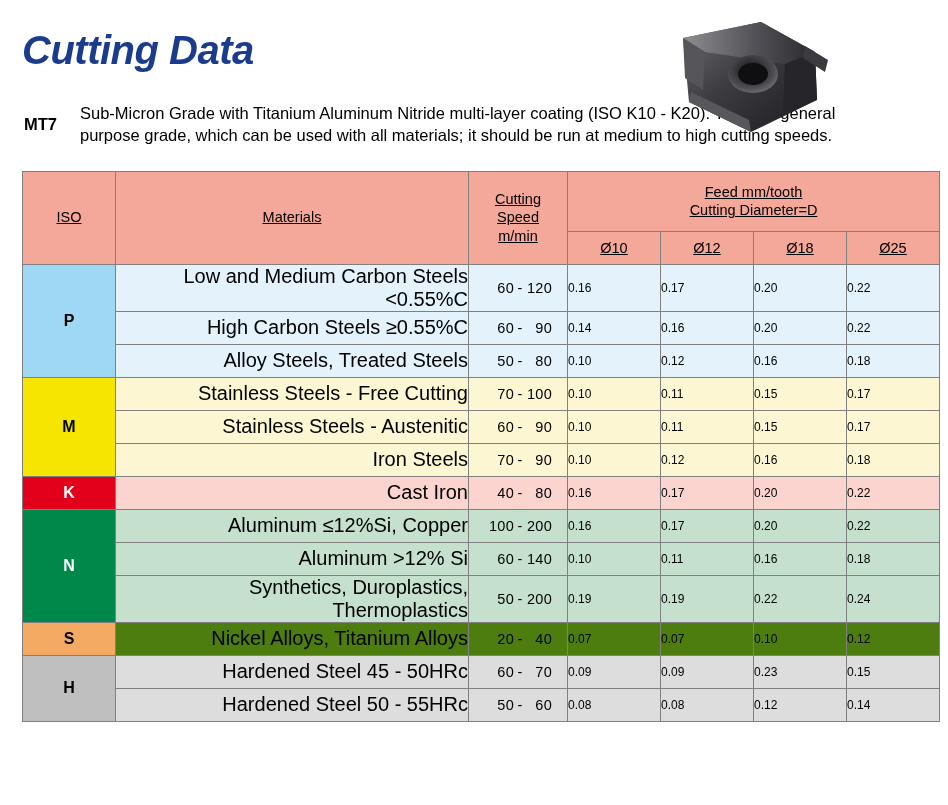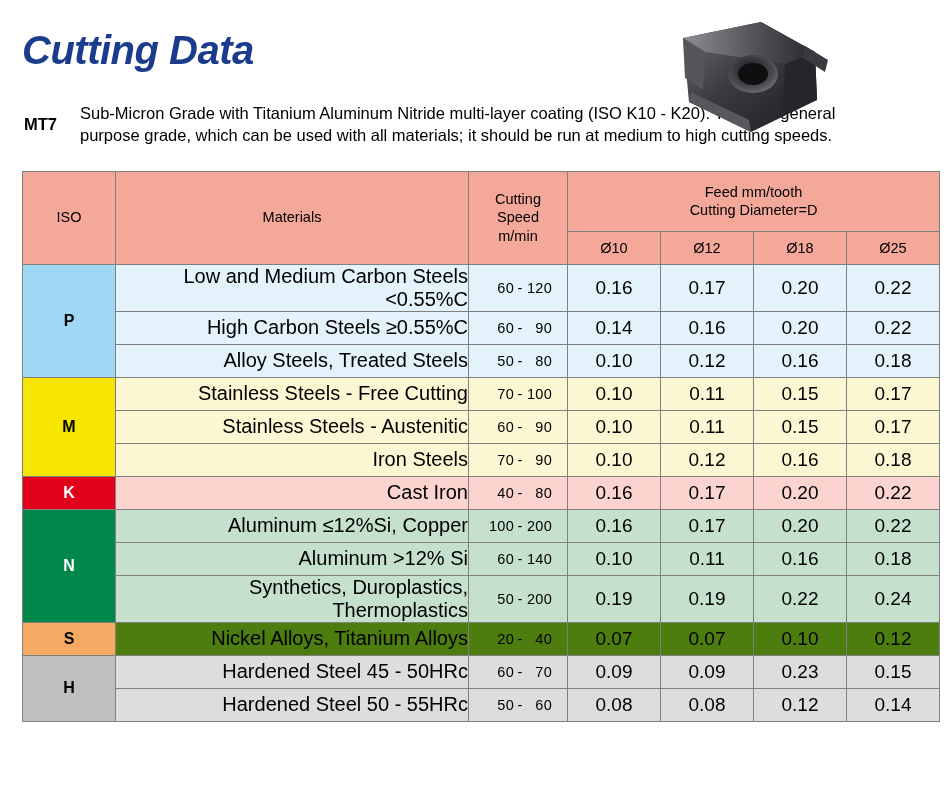--- a/index.html
+++ b/index.html
@@ -88,20 +88,21 @@
     padding: 0;
   }
 
   
   .hdr {
     background: #f4a89a;
     text-align: center;
     font-weight: normal;
     font-size: 14.5px;
     height: 28px;
+    text-decoration: underline;
   }
   .hdr-iso { width: 92px; }
   .hdr-mat { width: 352px; }
   .hdr-speed { width: 98px; }
   .hdr-feed { }
   .hdr-dia { width: 94px; }
 
   .hdr-tall {
     height: 92px;
     line-height: 1.25;
@@ -139,23 +140,22 @@
     text-align: right;
     font-size: 20px;
   }
   td.speed {
     text-align: center;
     height: 32px;
     font-size: 14.5px;
     letter-spacing: 0.3px;
   }
   td.feed {
-    text-align: center;
     height: 32px;
-    font-size: 19px;
+    font-size: 12px;
     margin-top: 24px;
   }
   .speed-inner {
     display: inline-block;
     width: 70px;
     text-align: left;
     padding-left: 2px;
   }
   .speed-a { display: inline-block; width: 30px; text-align: right; }
   .speed-sep { display: inline-block; width: 12px; text-align: center; }

